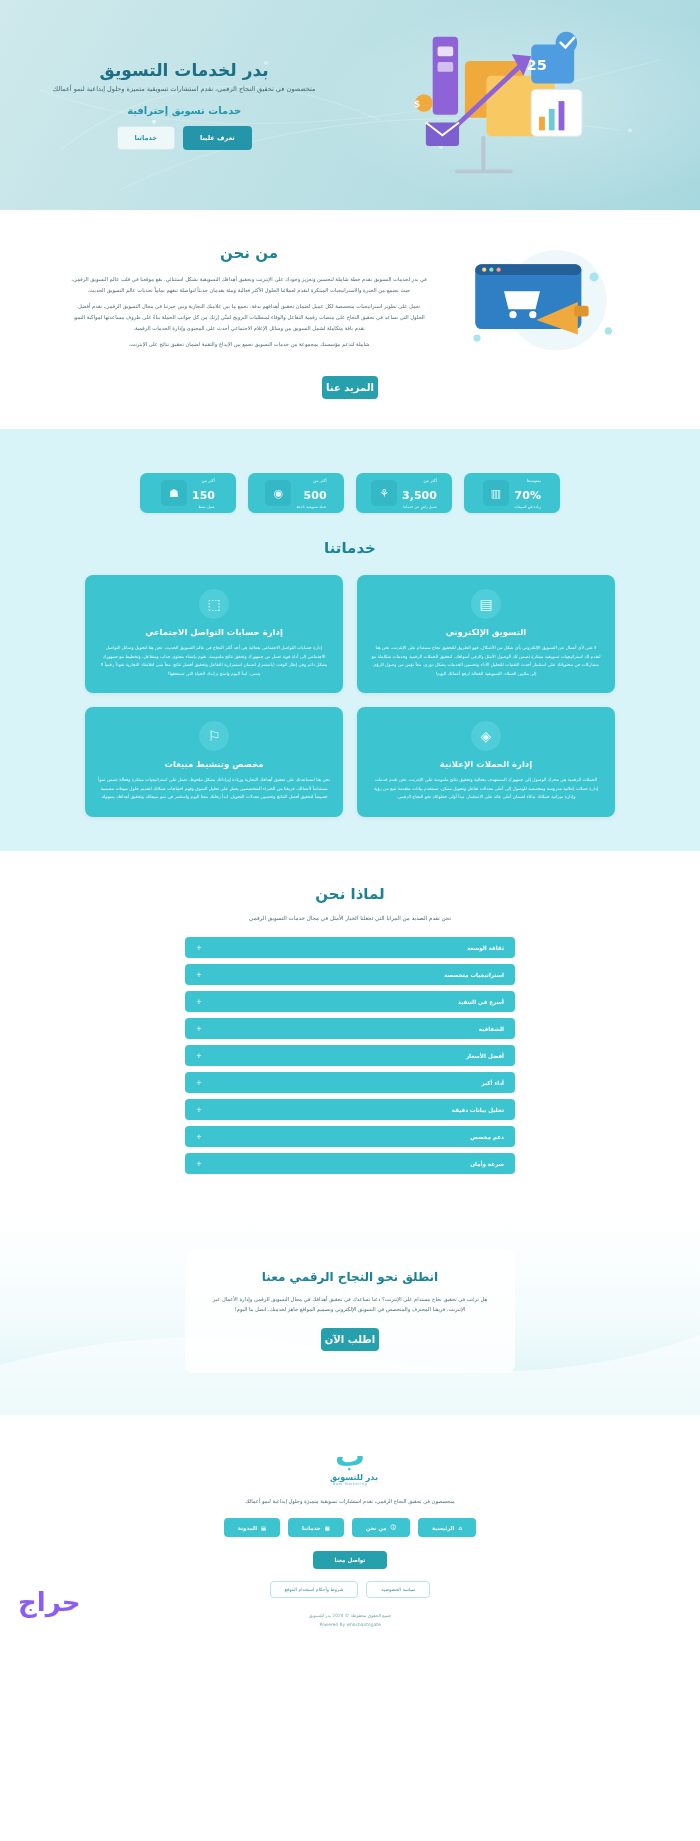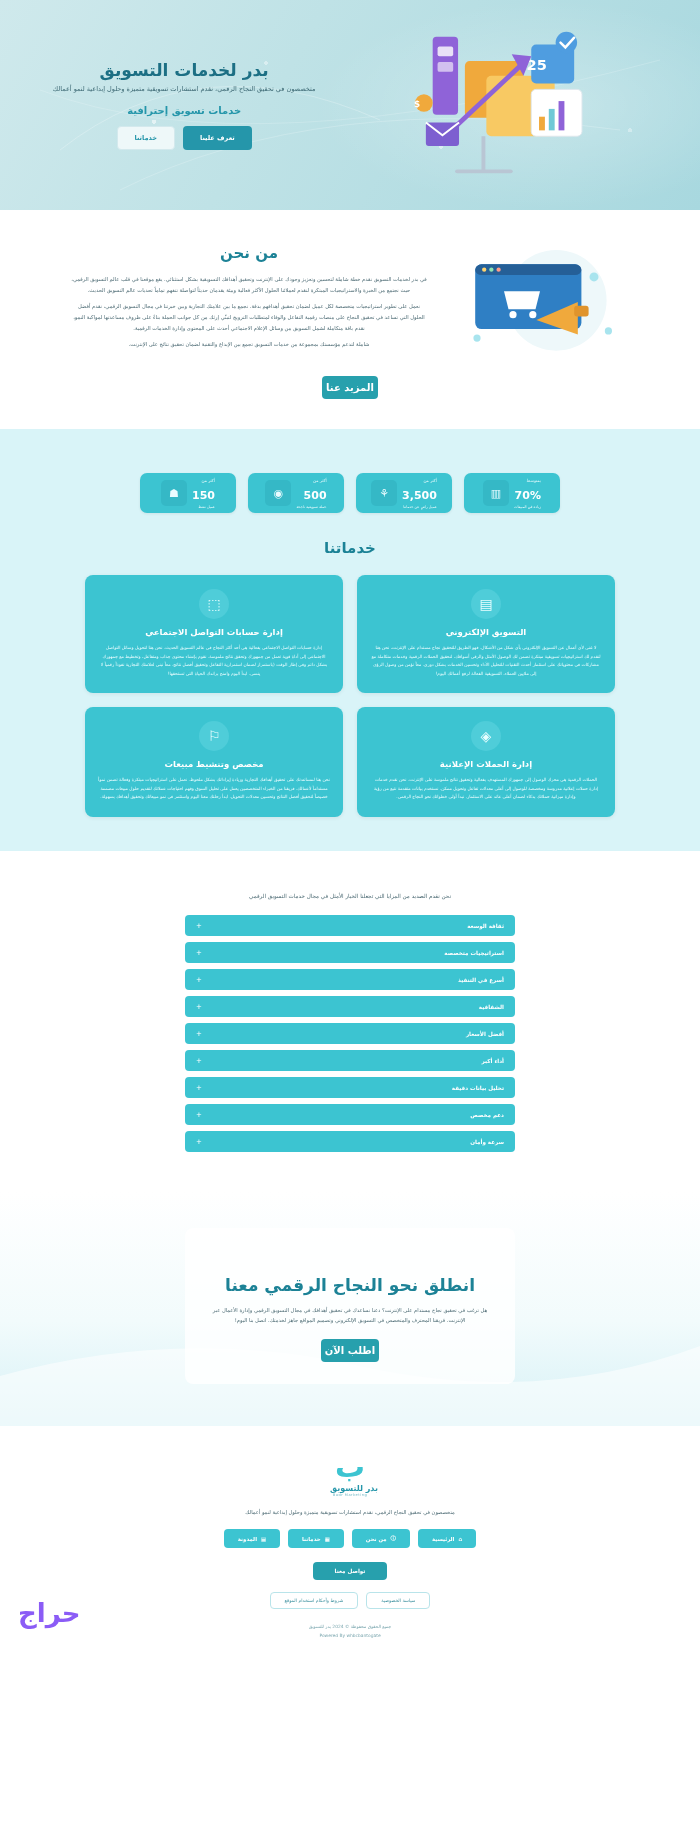--- a/index.html
+++ b/index.html
@@ -104,21 +104,21 @@
   
   .cta-band {
     background:linear-gradient(180deg,#ffffff 0%,#f2fbfc 55%,#d6f1f6 100%);
     padding:36px 0 42px; position:relative; overflow:hidden;
   }
   .cta-card {
     width:330px; margin:0 auto; background:rgba(255,255,255,.82);
     border-radius:8px; padding:20px 24px 22px; text-align:center;
     position:relative; z-index:2;
   }
-  .cta-h { font-size:17px; font-weight:bold; color:#1c8296; margin-bottom:10px;margin-top:27px; }
+  .cta-h { font-size:12px; font-weight:bold; color:#1c8296; margin-bottom:10px; }
   .cta-p { font-size:5.2px; line-height:1.95; color:#4d6b74; margin-bottom:14px; }
 
   
   .footer { background:#ffffff; padding:26px 0 14px; text-align:center; position:relative; }
   .logo-mark { font-size:30px; color:#3cc4d1; line-height:1; font-weight:bold; }
   .logo-txt { font-size:8px; color:#2596aa; font-weight:bold; margin-top:2px;margin-left:8px; }
   .logo-sub { font-size:3.6px; color:#6fb8c4; letter-spacing:.5px; }
   .foot-tag { font-size:5.2px; color:#4d6b74; margin:12px 0 14px; }
   .foot-nav { display:flex; justify-content:center; gap:8px; flex-wrap:wrap; margin-bottom:10px; }
   .foot-btn {
@@ -271,20 +271,21 @@
       <div class="svc">
         <div class="svc-ico">⚐</div>
         <div class="svc-h">مخصص وتنشيط مبيعات</div>
         <div class="svc-p">نحن هنا لمساعدتك على تحقيق أهدافك التجارية وزيادة إيراداتك بشكل ملحوظ. نعمل على استراتيجيات مبتكرة وفعالة تضمن نمواً مستداماً لأعمالك. فريقنا من الخبراء المتخصصين يعمل على تحليل السوق وفهم احتياجات عملائك لتقديم حلول مبيعات مصممة خصيصاً لتحقيق أفضل النتائج وتحسين معدلات التحويل. ابدأ رحلتك معنا اليوم واستثمر في نمو مبيعاتك وتحقيق أهدافك بسهولة.</div>
       </div>
     </div>
 
   </section>
 
   <section class="why">
+    <div class="sec-title" style="text-align:center">لماذا نحن</div>
     <div class="why-sub">نحن نقدم الصديد من المزايا التي تجعلنا الخيار الأمثل في مجال خدمات التسويق الرقمي</div>
     <div class="acc">
       <div class="acc-item">
           <span class="acc-lbl">ثقافة الوسعة</span>
           <span class="acc-plus">+</span>
         </div>
       <div class="acc-item">
           <span class="acc-lbl">استراتيجيات متخصصة</span>
           <span class="acc-plus">+</span>
         </div>

